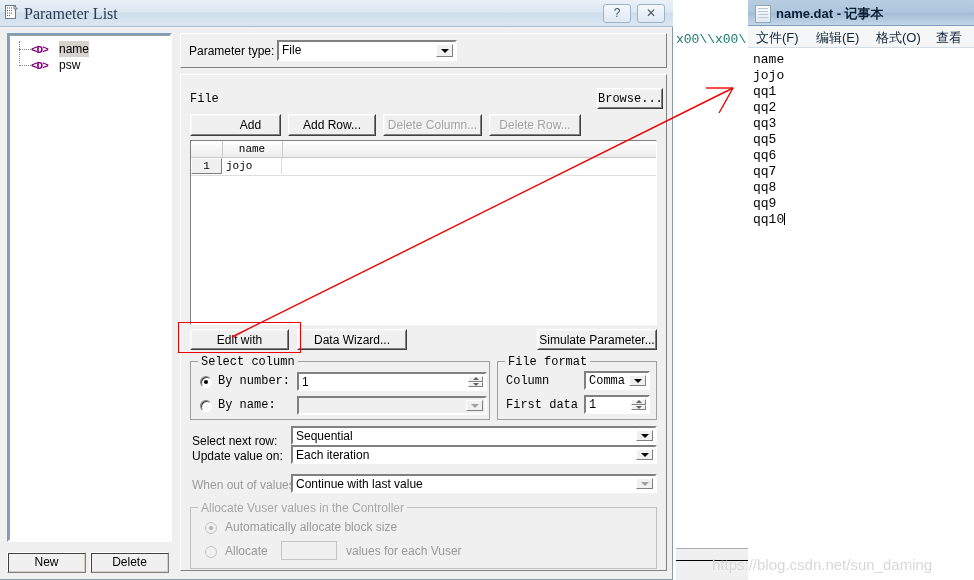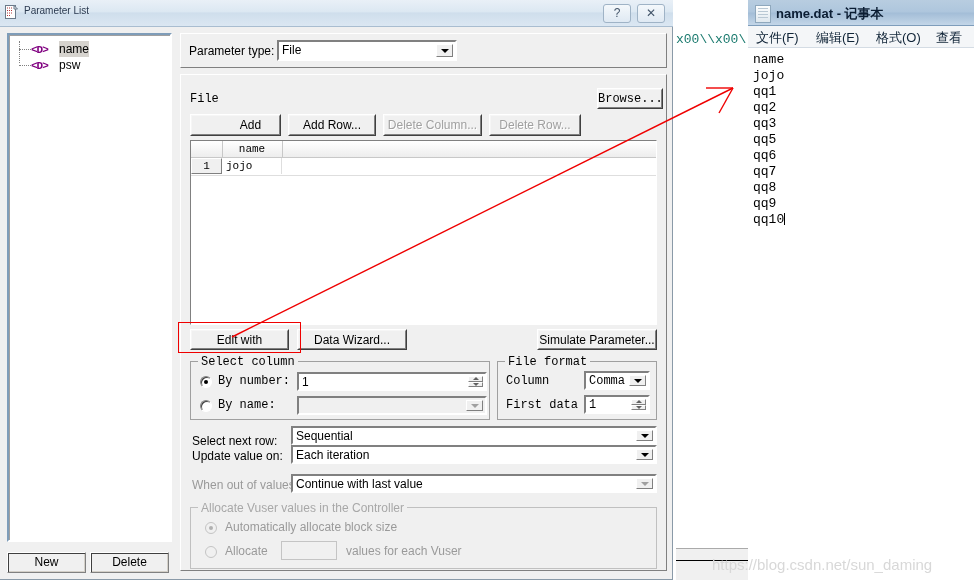--- a/index.html
+++ b/index.html
@@ -36,22 +36,22 @@
     border:1px solid #8a9aa8;border-top:none;border-left:none;
     box-sizing:border-box;z-index:5;
   }
   #dlg-title{
     position:absolute;left:0;top:0;width:673px;height:27px;
     background:linear-gradient(to bottom,#e9f0f7 0%,#dce8f2 45%,#cfdeec 50%,#dbe7f2 100%);
     border-bottom:1px solid #a9bdd0;
     box-sizing:border-box;
   }
   #dlg-title .t{
-    position:absolute;left:24px;top:5px;font-size:10px;color:#2b3a50;
-    font-family:Liberation Sans, sans-serif;
+    position:absolute;left:24px;top:5px;font-size:16px;color:#2b3a50;
+    font-family:Liberation Serif, serif;
     text-align:right;
   }
   #dlg-icon{position:absolute;left:5px;top:5px;width:13px;height:15px;}
   .capbtn{
     position:absolute;top:4px;width:28px;height:19px;
     background:linear-gradient(to bottom,#f4f8fb,#dfe9f3);
     border:1px solid #9fb3c6;border-radius:3px;
     box-sizing:border-box;text-align:center;line-height:17px;
     font-size:12px;color:#44566b;cursor:pointer;
   }

